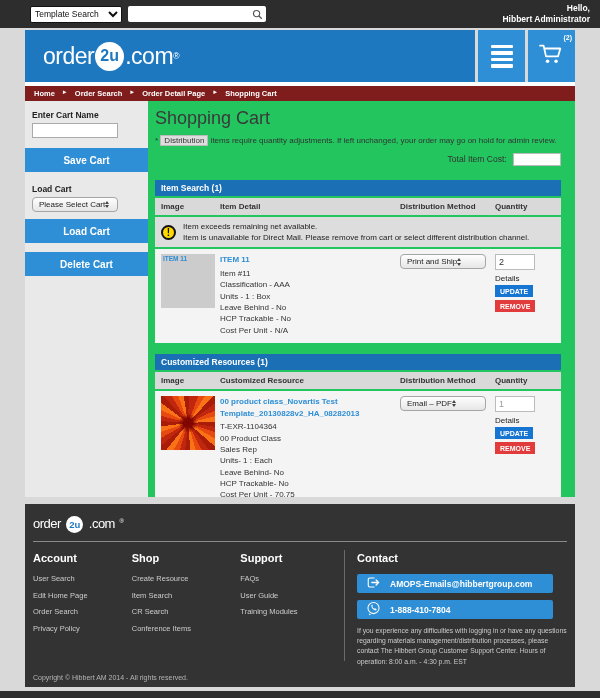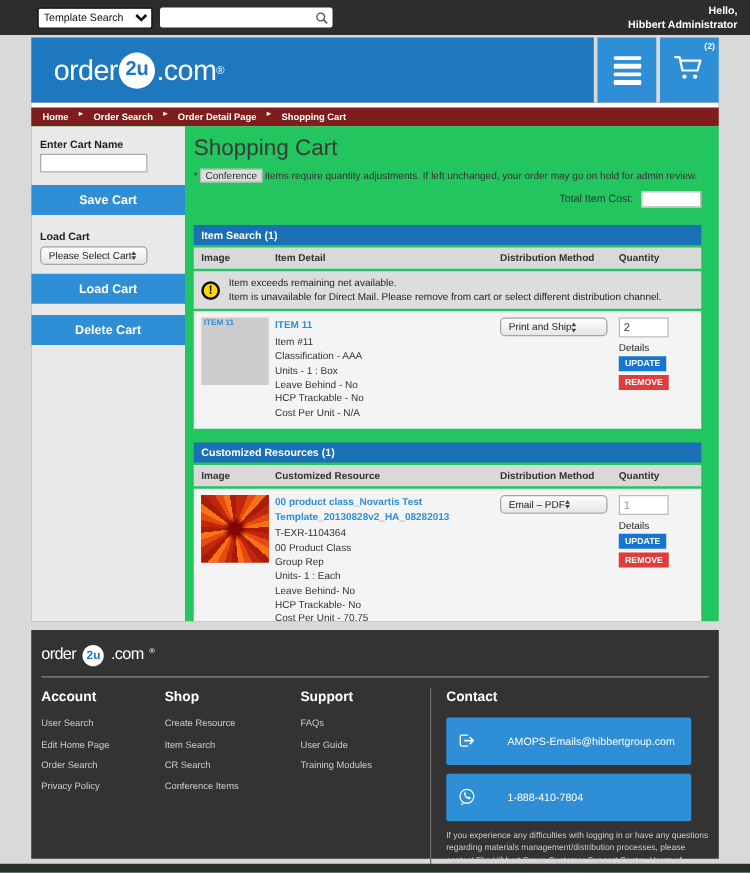--- a/index.html
+++ b/index.html
@@ -104,22 +104,22 @@
   .ft-logo .lg-reg { font-size:6px; vertical-align:5px; }
   .ft-hr { border-top:1px solid #8a8a8a; margin:6px 0 4px; }
   .ft-cols { display:flex; flex:1; padding-top:4px; }
   .ft-col { width:100px; }
   .ft-col.w2 { width:110px; }
   .ft-col.w3 { width:105px; }
   .ft-h { font-size:11px; font-weight:bold; margin:2px 0 10px; }
   .ft-link { display:block; color:#ccc; font-size:7.5px; margin-bottom:7.5px; text-decoration:none; }
   .ft-div { width:1px; background:#6a6a6a; margin:0 12px 8px 0; }
   .ft-contact { flex:1; }
-  .ct-btn { display:flex; align-items:center; gap:25px; background:#2e8ed6; border-radius:2px; height:38px;
-    width:196px; padding:0 9px; margin-bottom:7px; font-size:8.5px; cursor:pointer; }
+  .ct-btn { display:flex; align-items:center; gap:9px; background:#2e8ed6; border-radius:2px; height:19px;
+    width:196px; padding:0 9px; margin-bottom:7px; font-size:8.5px; cursor:pointer;font-weight:bold; }
   .ct-text { font-size:6.8px; color:#ccc; line-height:1.5; width:210px; margin:3px 0 0; }
   .ft-copy { margin-top:auto; font-size:7px; color:#b5b5b5; padding:5px 0 6px; }
 
   .bottom-edge { position:fixed; bottom:0; left:0; width:600px; height:7px; background:#2d2d2d; }
 </style>
 </head>
 <body>
 
 <div class="topbar">
   <select class="tb-select">
@@ -194,21 +194,21 @@
           </span>
       </div>
       <button class="sb-btn" style="margin-top:7px;">Load Cart</button>
       <button class="sb-btn" style="margin-top:9px;">Delete Cart</button>
     </aside>
 
     <main class="main">
       <h1>Shopping Cart</h1>
       <div class="note">
         <span>*</span>
-        <span class="hl">Conference</span>
+        <span class="hl">Distribution</span>
         <span>items require quantity adjustments. If left unchanged, your order may go on hold for admin review.</span>
       </div>
       <div class="total-row">
         <span>Total Item Cost:</span>
         <input class="total-input" value="" style="">
       </div>
 
       <section class="tbl">
         <div class="tbl-head">Item Search (1)</div>
         <div class="tbl-cols grid4">
@@ -267,21 +267,21 @@
         </div>
         <div class="item-row grid4">
           <div>
             <div class="flower"></div>
           </div>
           <div>
             <a class="item-link" style="margin-bottom:0;">00 product class_Novartis Test</a>
             <a class="item-link">Template_20130828v2_HA_08282013</a>
             <div class="dl">T-EXR-1104364</div>
             <div class="dl">00 Product Class</div>
-            <div class="dl">Group Rep</div>
+            <div class="dl">Sales Rep</div>
             <div class="dl">Units- 1 : Each</div>
             <div class="dl">Leave Behind- No</div>
             <div class="dl">HCP Trackable- No</div>
             <div class="dl">Cost Per Unit - 70.75</div>
           </div>
           <div>
             <div class="mac-select">
               <span>Email  –  PDF</span>
               <span class="msel-arrows">
                   <i class="up"></i>

